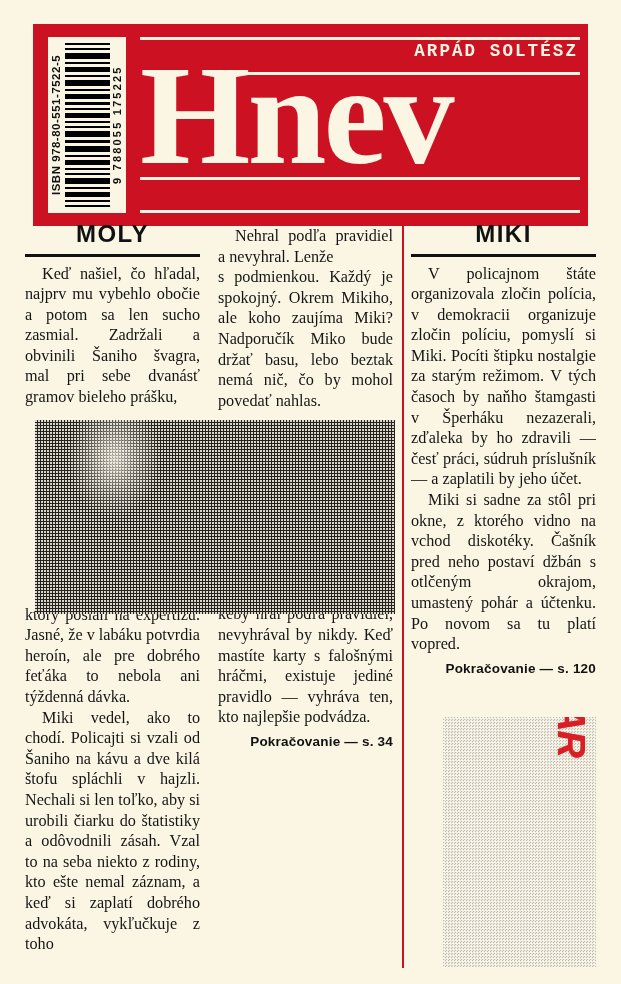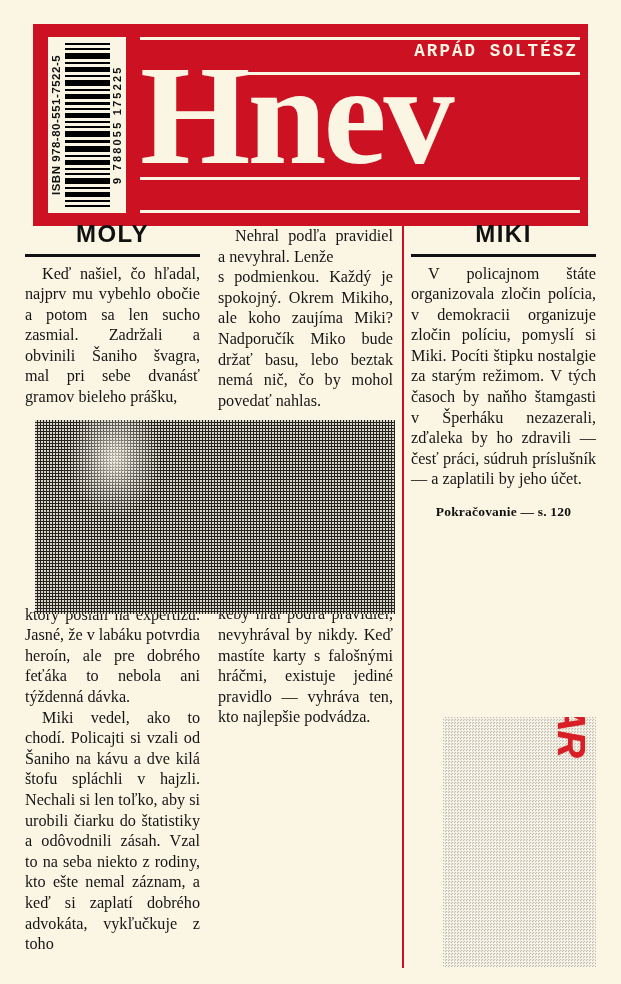--- a/index.html
+++ b/index.html
@@ -160,26 +160,26 @@
     font-size: 16.2px;
     line-height: 20.6px;
     color: #151515;
     text-align: justify;
     text-justify: inter-word;
     hyphens: none;
   }
   p.indent { text-indent: 17px; }
 
   .cont {
-    font-family: Liberation Serif, serif;
+    font-family: Liberation Sans, sans-serif;
     font-weight: 700;
     font-size: 13.5px;
-    text-align: center;
+    text-align: right;
     color: #111;
-    margin-top: 14px;
+    margin-top: 6px;
     letter-spacing: 0.2px;
   }
 
   
   .photo {
     position: absolute;
     background-color: #efe9d8;
     overflow: hidden;
   }
   .photo .ht {
@@ -305,26 +305,28 @@
       <p class="txt">ktorý poslali na expertízu. Jasné, že v labáku potvrdia heroín, ale pre dobrého feťáka to nebola ani týždenná dávka.</p>
       <p class="txt indent">Miki vedel, ako to chodí. Policajti si vzali od Šaniho na kávu a dve kilá štofu spláchli v hajzli. Nechali si len toľko, aby si urobili čiarku do štatistiky a odôvodnili zásah. Vzal to na seba niekto z rodiny, kto ešte nemal záznam, a keď si zaplatí dobrého advokáta, vykľučkuje z toho</p>
     </div>
 
     <div class="col-mid">
       <div style="height:6px"></div>
       <p class="txt indent">Nehral podľa pravidiel a nevyhral. Lenže</p>
       <p class="txt">s podmienkou. Každý je spokojný. Okrem Mikiho, ale koho zaujíma Miki? Nadporučík Miko bude držať basu, lebo beztak nemá nič, čo by mohol povedať nahlas.</p>
       <div style="height:193px"></div>
       <p class="txt">keby hral podľa pravidiel, nevyhrával by nikdy. Keď mastíte karty s falošnými hráčmi, existuje jediné pravidlo — vyhráva ten, kto najlepšie podvádza.</p>
+      <div class="cont">Pokračovanie — s. 34</div>
     </div>
 
     <div class="col-right">
       <div class="sect-head">MIKI</div>
       <div class="head-rule"></div>
       <p class="txt indent">V policajnom štáte organizovala zločin polícia, v demokracii organizuje zločin políciu, pomyslí si Miki. Pocíti štipku nostalgie za starým režimom. V tých časoch by naňho štamgasti v Šperháku nezazerali, zďaleka by ho zdravili — česť práci, súdruh príslušník — a zaplatili by jeho účet.</p>
+      <p class="txt indent">Miki si sadne za stôl pri okne, z ktorého vidno na vchod diskotéky. Čašník pred neho postaví džbán s otlčeným okrajom, umastený pohár a účtenku. Po novom sa tu platí vopred.</p>
       <div class="cont">Pokračovanie — s. 120</div>
     </div>
 
     <div class="photo" id="photo1">
       <div class="ht"></div>
       <div class="grid2"></div>
       <div class="dots"></div>
     </div>
 
     <div class="photo" id="photo2">

